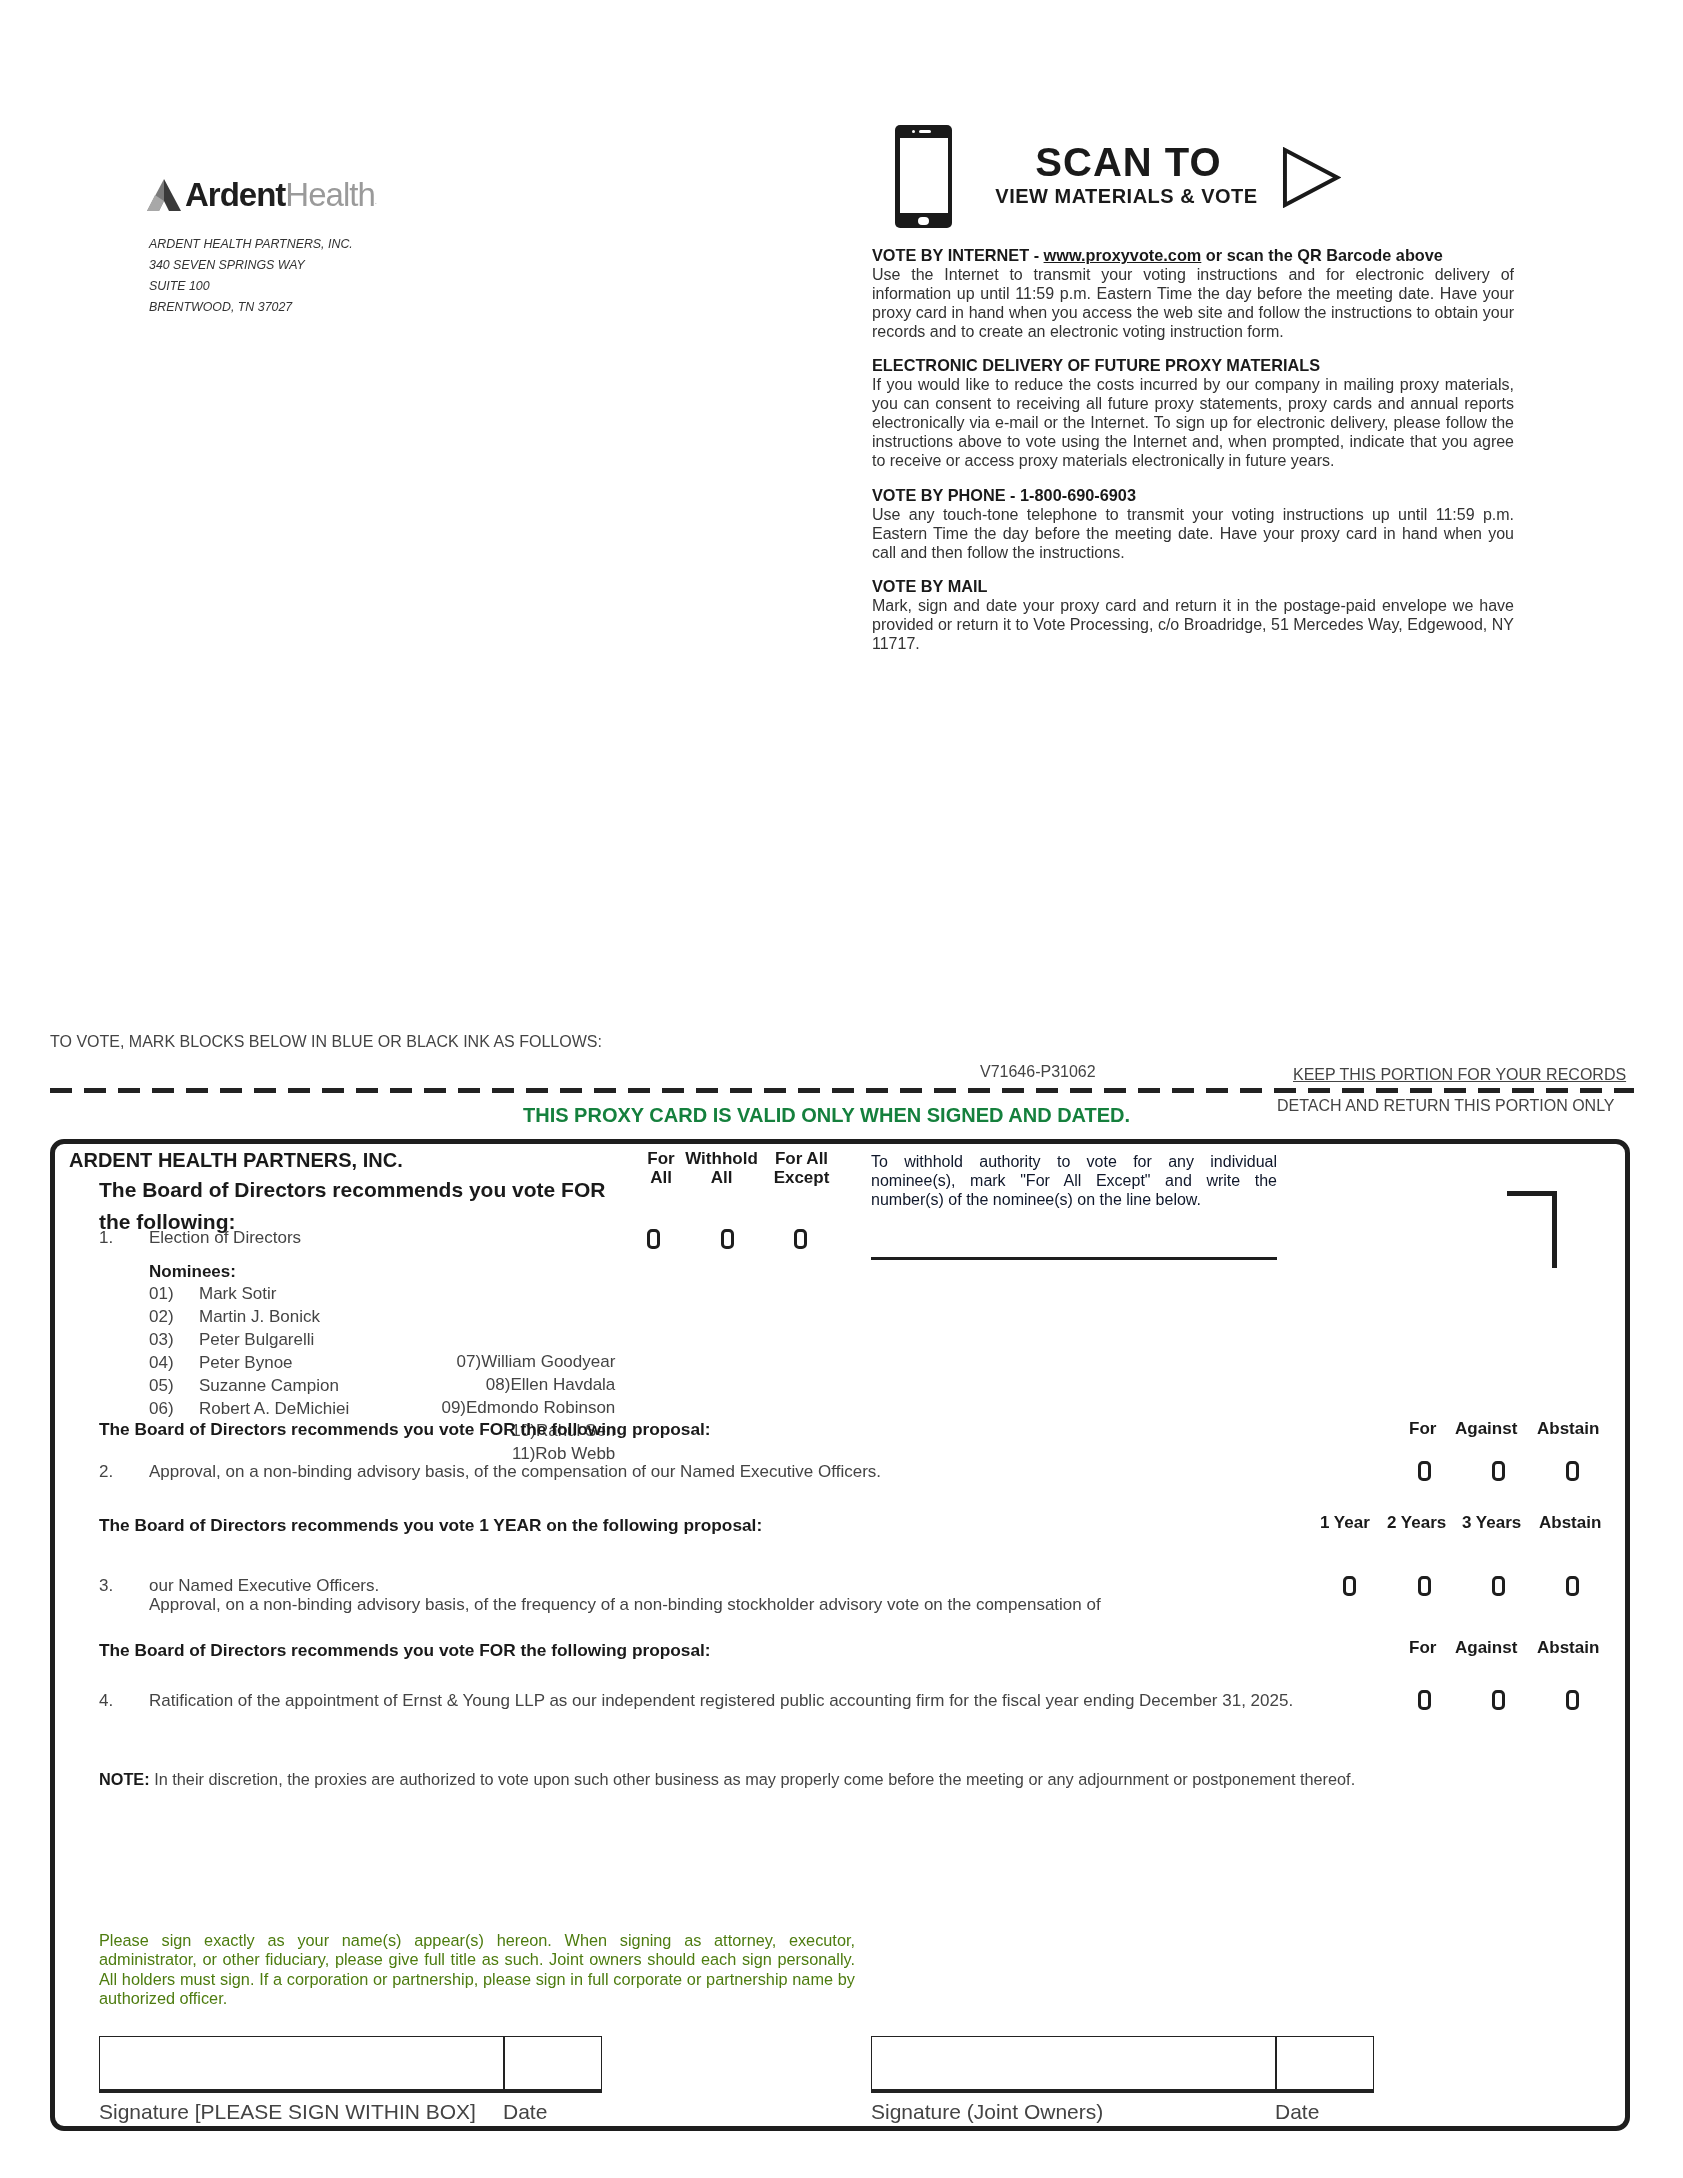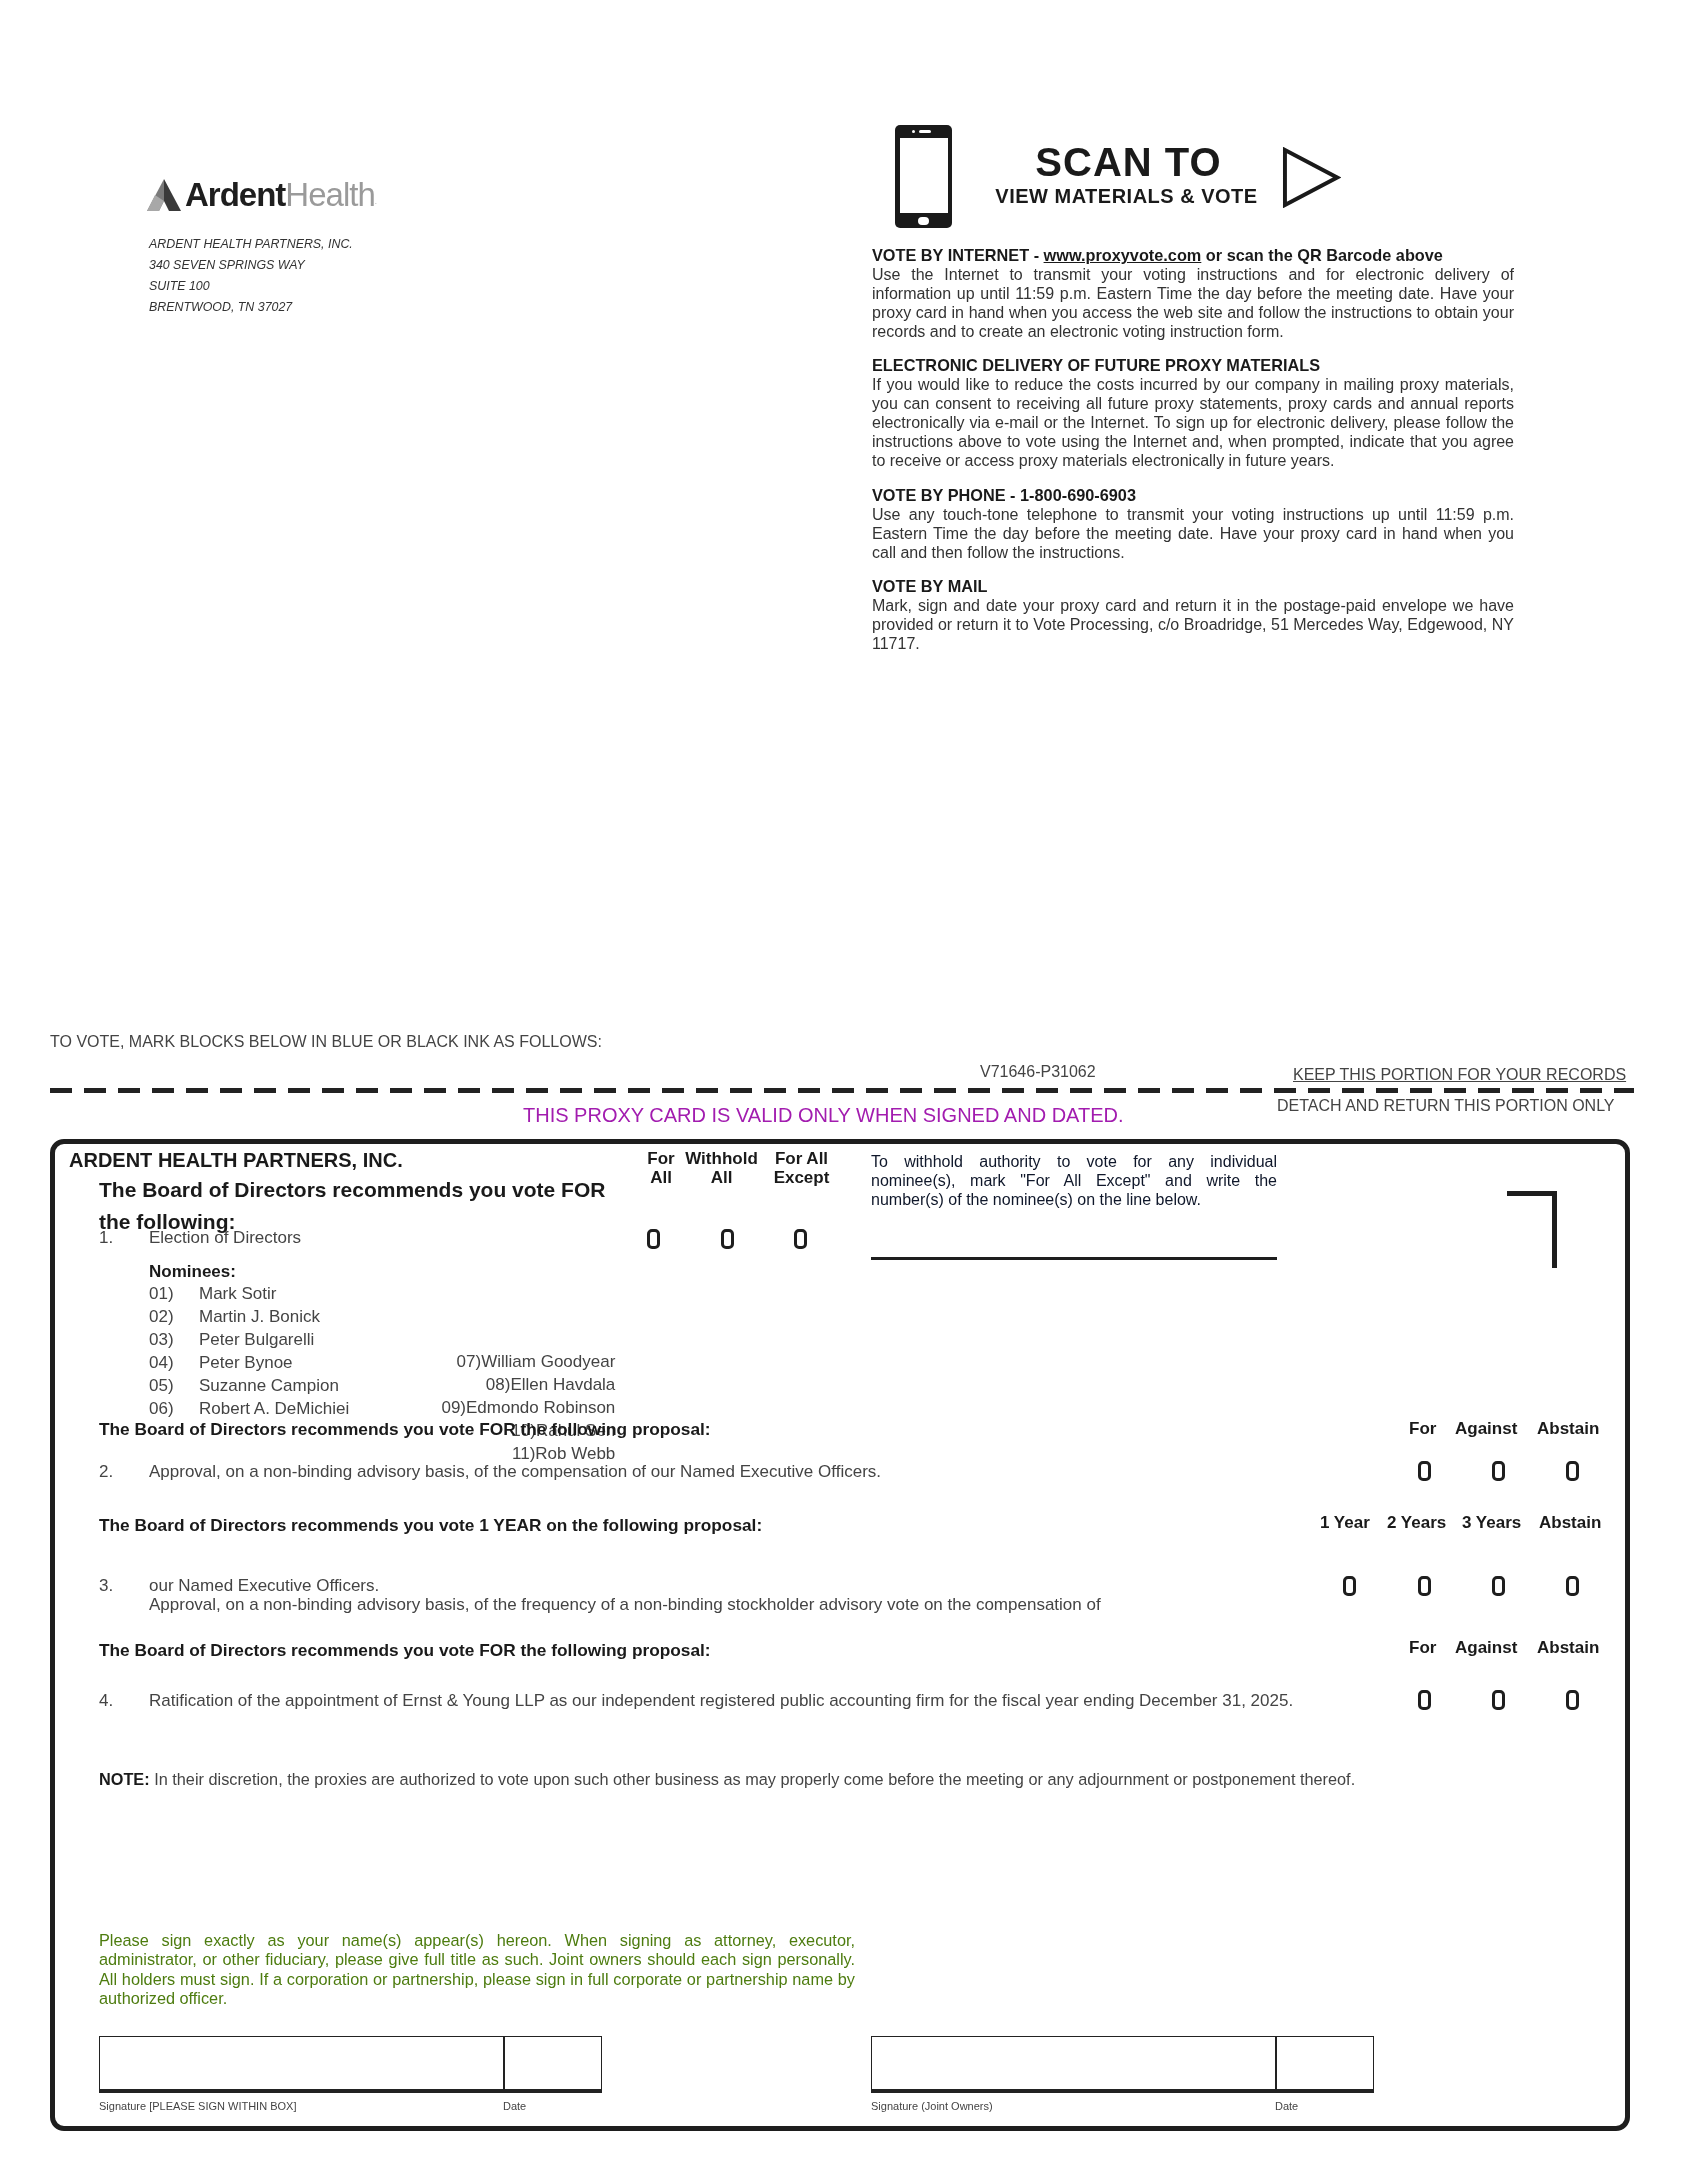--- a/index.html
+++ b/index.html
@@ -28,21 +28,21 @@
   .instr { left: 872px; width: 642px; font-size: 16px; line-height: 19px; color: #333; text-align: justify; }
   .instr h4 { margin: 0; font-size: 16.3px; font-weight: bold; color: #1a1a1a; line-height: 19px; }
   .instr p { margin: 0; }
   .instr a { color: #1a1a1a; text-decoration: underline; }
 
   
   .mark-line { left: 50px; top: 1033px; font-size: 16px; color: #444; }
   .ctrl-num { left: 980px; top: 1063px; font-size: 16px; color: #444; }
   .keep { left: 1293px; top: 1066px; font-size: 16px; color: #444; text-decoration: underline; }
   .dash { left: 50px; top: 1088px; width: 1584px; height: 5px; background: repeating-linear-gradient(90deg, #222 0 22px, transparent 22px 34px); }
-  .valid { left: 523px; top: 1104px; font-size: 20px; font-weight: normal; color: #a21caf; }
+  .valid { left: 523px; top: 1104px; font-size: 20px; font-weight: bold; color: #15803d; }
   .detach { left: 1277px; top: 1097px; font-size: 16px; color: #444; }
 
   
   .card { left: 50px; top: 1139px; width: 1580px; height: 992px; border: 5px solid #1e1e1e; border-radius: 14px; box-sizing: border-box; }
   .company { left: 69px; top: 1149px; font-size: 20px; font-weight: bold; color: #1a1a1a; }
   .board-rec-1 { left: 99px; top: 1174px; width: 535px; font-size: 21px; font-weight: bold; line-height: 32px; color: #1a1a1a; }
   .hdr { font-size: 17px; font-weight: bold; color: #1a1a1a; text-align: center; line-height: 19px; }
   .box { width: 13px; height: 20px; border: 3px solid #1e1e1e; border-radius: 5px; box-sizing: border-box; cursor: pointer; }
   .item-num { font-size: 17px; color: #444; }
   .item-text { font-size: 17px; color: #444; line-height: 19px; }
@@ -50,21 +50,21 @@
   .nom { font-size: 17px; color: #444; line-height: 23px; }
   .nom .n { display: inline-block; width: 50px; }
   .withhold-note { left: 871px; top: 1152px; width: 406px; font-size: 16px; line-height: 19px; color: #0f172a; text-align: justify; }
   .except-line { left: 871px; top: 1257px; width: 406px; height: 3px; background: #1e1e1e; cursor: text; }
   .corner-mark { left: 1507px; top: 1191px; width: 50px; height: 77px; border-top: 5px solid #1e1e1e; border-right: 5px solid #1e1e1e; box-sizing: border-box; }
   .section-rec { left: 99px; font-size: 17.3px; font-weight: bold; color: #1a1a1a; }
   .note { left: 99px; top: 1770px; width: 1282px; font-size: 16.3px; line-height: 19px; color: #444; text-align: justify; }
   .note b { color: #1a1a1a; }
   .sign-instr { left: 99px; top: 1931px; width: 756px; font-size: 16.3px; line-height: 19.3px; color: #4d7c0f; text-align: justify; }
   .sig-box { top: 2036px; height: 57px; border: 1.5px solid #222; border-bottom: 4px solid #222; box-sizing: border-box; cursor: text; }
-  .sig-label { top: 2100px; font-size: 11px; color: #444; }
+  .sig-label { top: 2100px; font-size: 21px; color: #444; }
 </style>
 </head>
 <body>
 
 <div class="abs logo">
   <svg class="logo-mark" viewBox="0 0 34 32">
     <polygon points="17,0 34,32 22,32 17,22" fill="#3a3a3a"></polygon>
     <polygon points="17,0 17,22 12,32 0,32" fill="#7a7a7a"></polygon>
     <polygon points="8,16 17,22 12,32 0,32" fill="#a8a8a8"></polygon>
   </svg>

